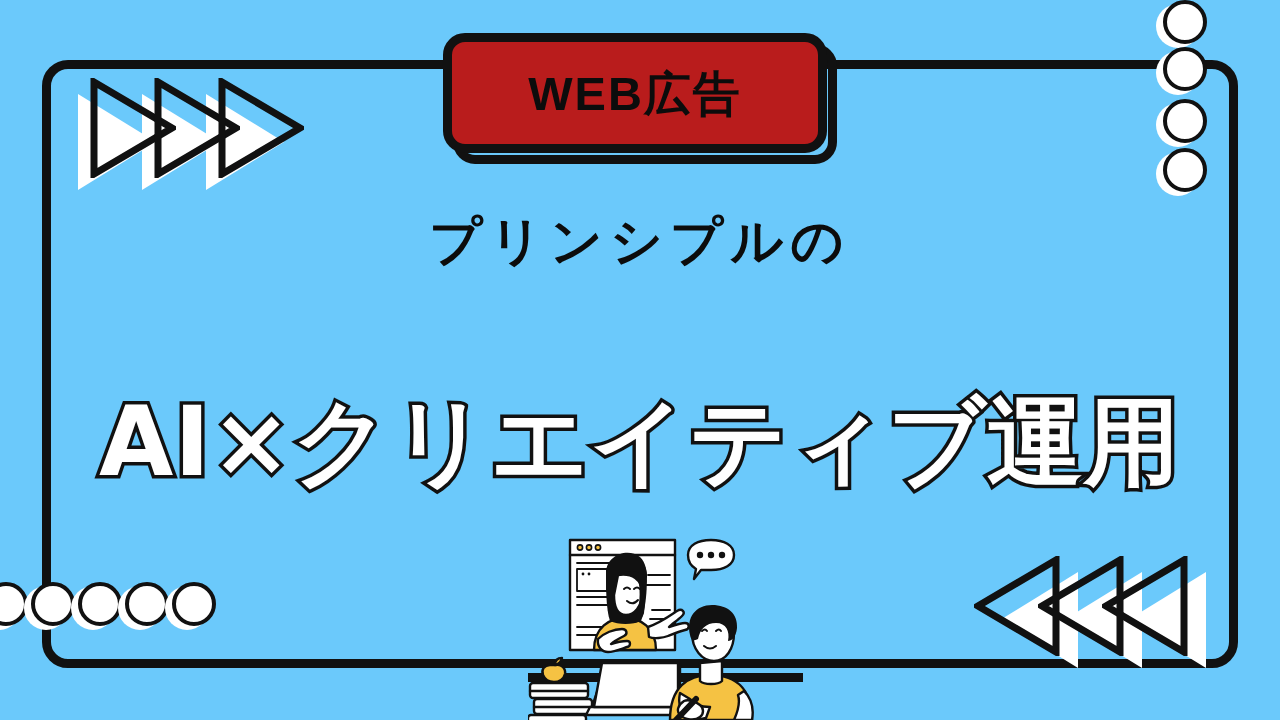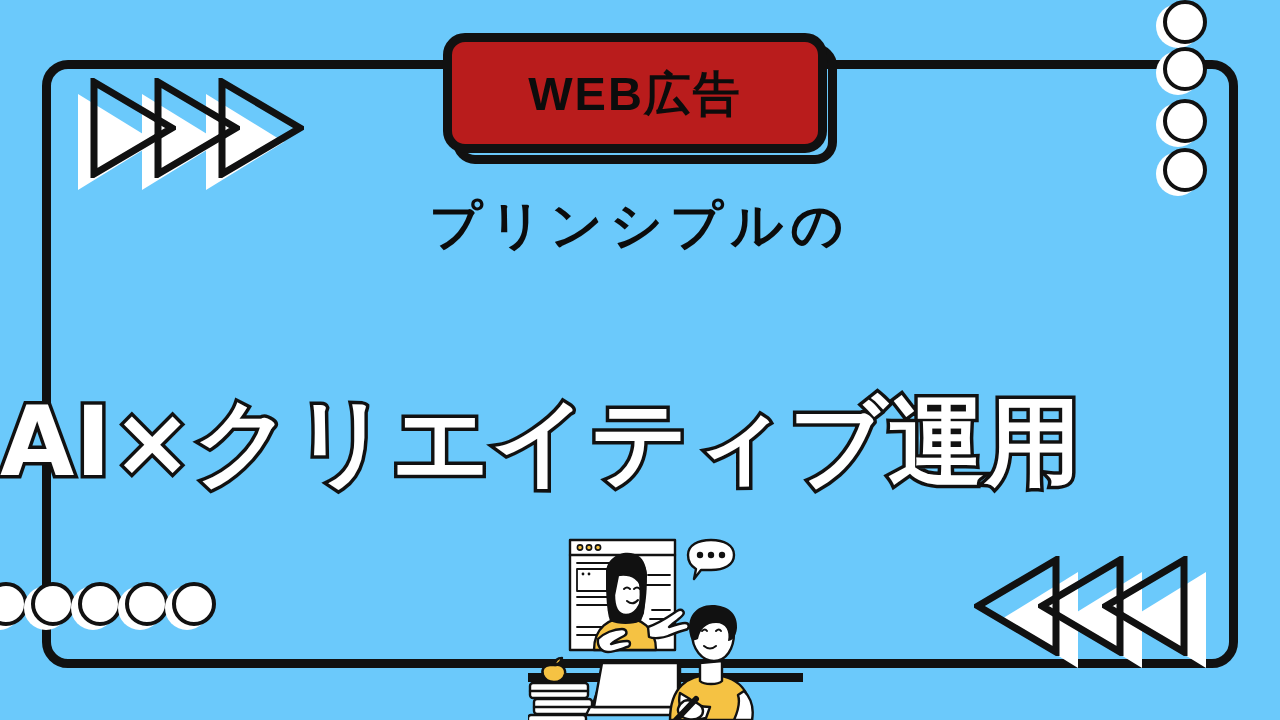--- a/index.html
+++ b/index.html
@@ -38,25 +38,25 @@
 
   
   .sub-block{
     position:absolute;left:0;top:196px;width:1280px;text-align:center;
   }
   .sub-line{
     color:#0c0c0c;font-weight:700;white-space:nowrap;line-height:1.12;
     font-family:"DejaVu Sans","Liberation Sans",sans-serif;
   }
   .sub-line.l1{font-size:57px;letter-spacing:3px;}
-  .sub-line.l2{font-size:52px;letter-spacing:7px;}
+  .sub-line.l2{font-size:52px;letter-spacing:7px;margin-top:16px;}
 
   
   .main-head{
-    position:absolute;left:0;top:394px;width:1073px;text-align:center;
+    position:absolute;left:0;top:394px;width:1280px;text-align:center;
     white-space:nowrap;
   }
   .main-head-text{
     display:inline-block;
     font-size:96px;font-weight:700;line-height:1;letter-spacing:1px;
     color:#ffffff;
     font-family:"DejaVu Sans","Liberation Sans",sans-serif;
     -webkit-text-stroke:7px #111111;
     paint-order:stroke fill;
   }

